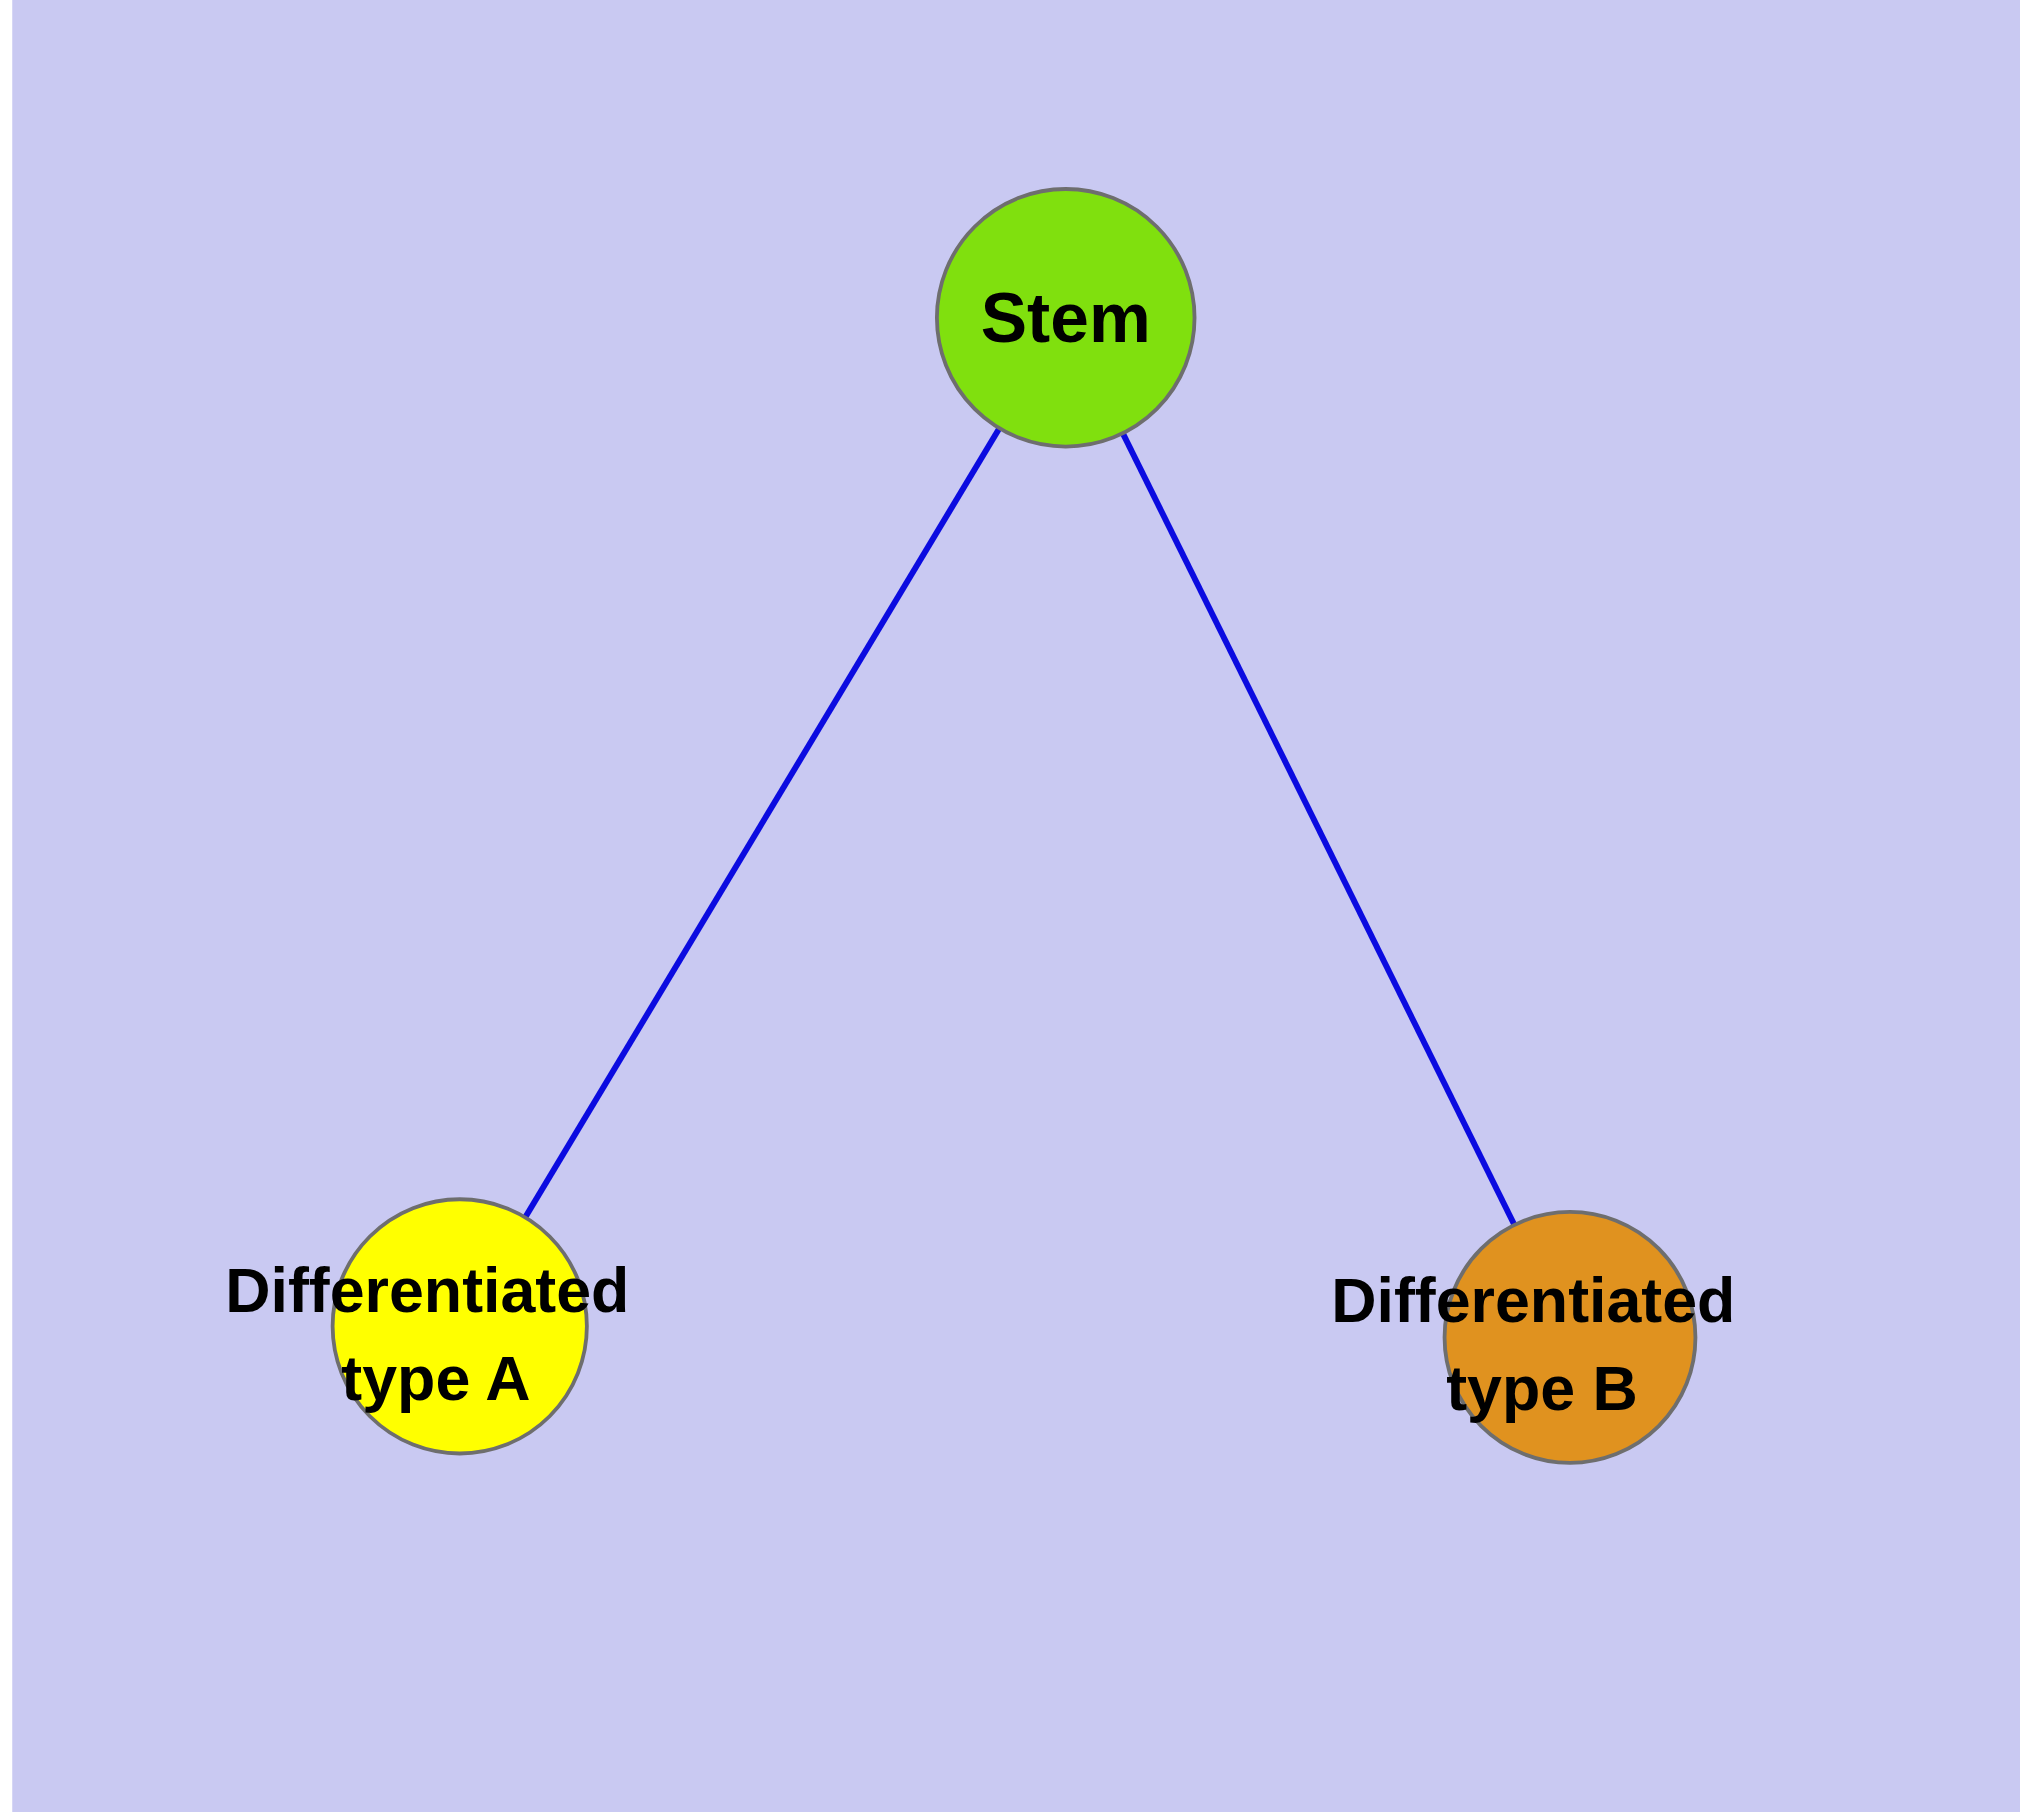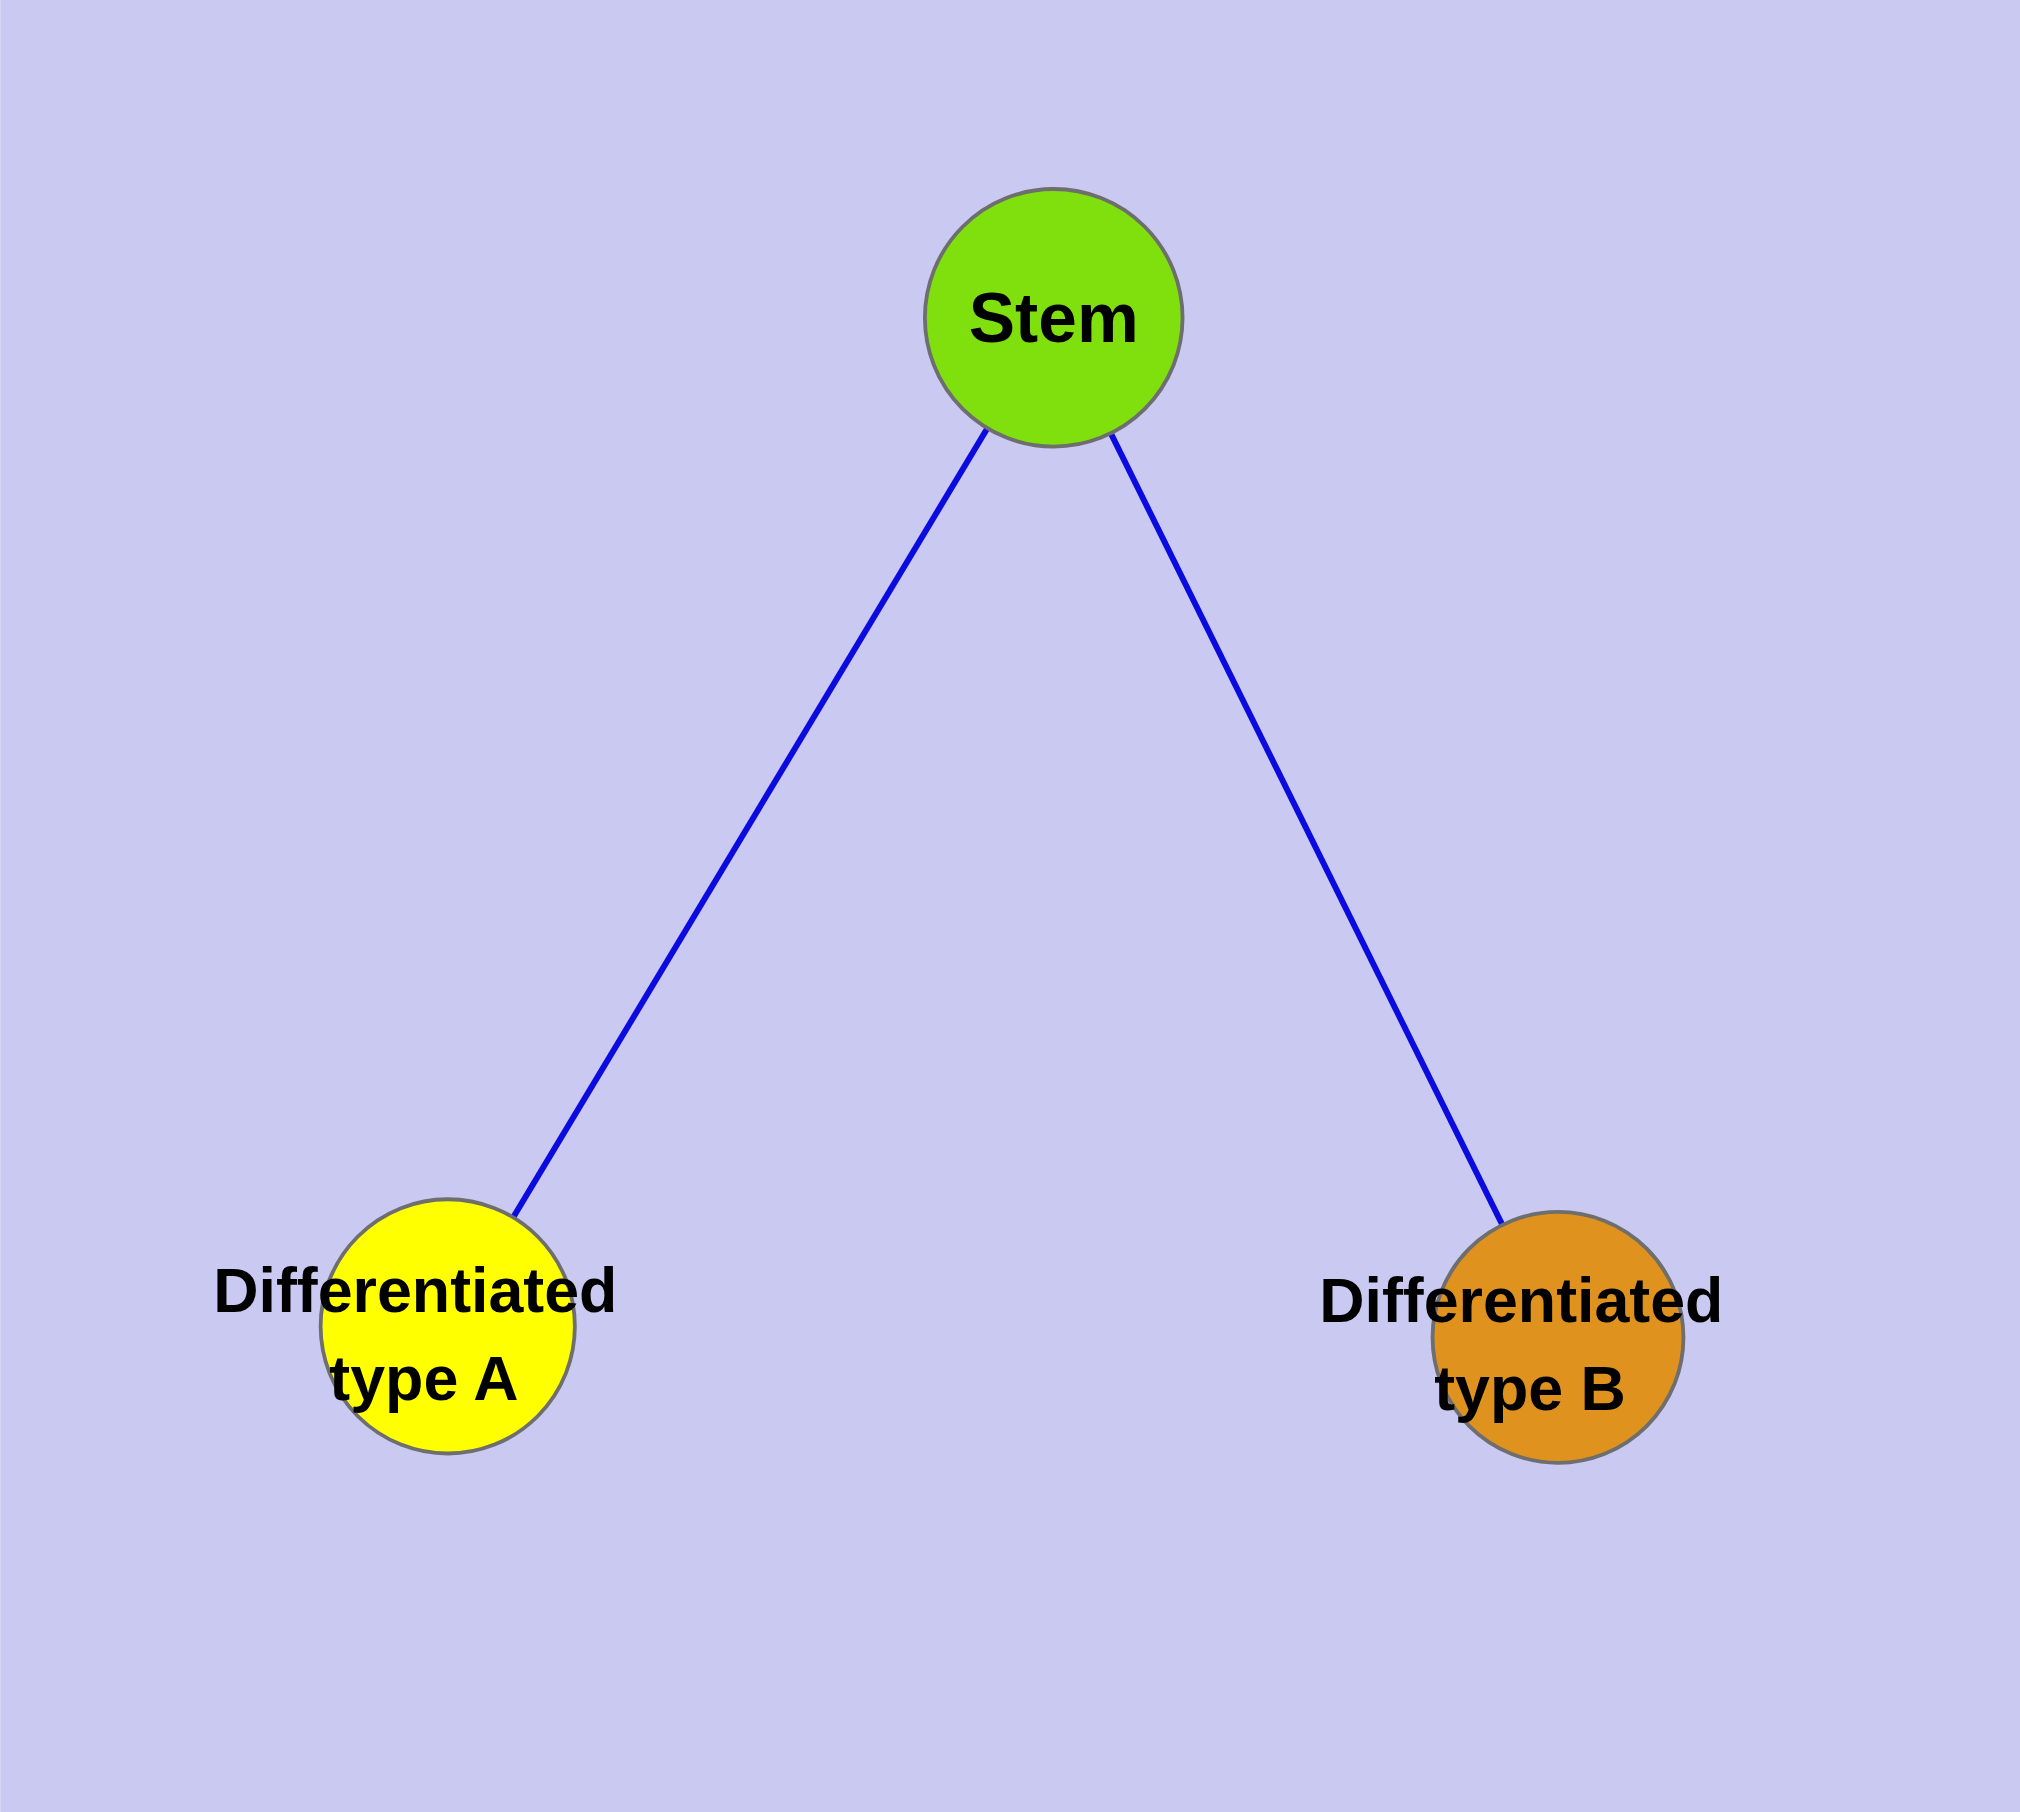--- a/index.html
+++ b/index.html
@@ -4,20 +4,21 @@
 <style>
   html, body {
     margin: 0;
     padding: 0;
     background: #ffffff;
   }
   .canvas-wrap {
     width: 1672px;
     height: 1812px;
     position: relative;
+    padding-left: 12px;
   }
   svg {
     display: block;
     width: 2021px;
     height: 1812px;
   }
   .node-circle {
     stroke-width: 4.5;
   }
   .edge-line {

